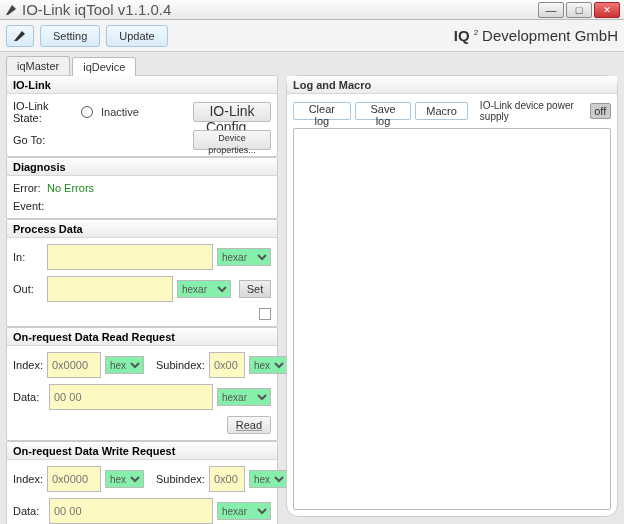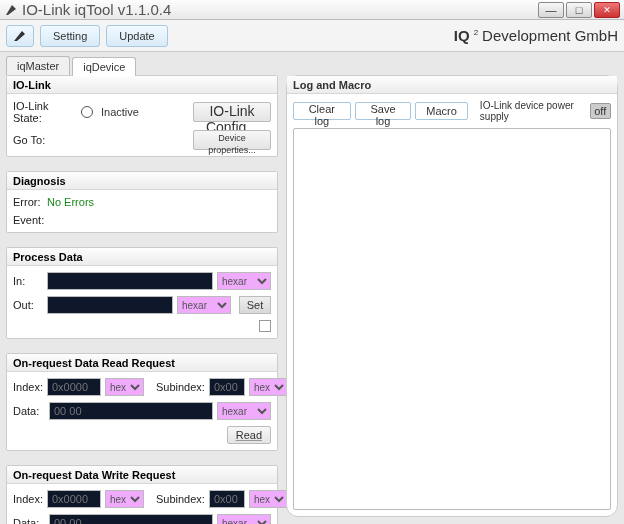--- a/index.html
+++ b/index.html
@@ -23,43 +23,43 @@
 .brand .sq { font-size:8px; position:relative; top:-6px;}
 .brand .rest { font-size:15px;}
 
 
 .tabs { display:flex; padding: 4px 6px 0 6px; }
 .tab { padding: 3px 10px; border:1px solid #bbb; border-bottom:none; background:#f0f0f0; margin-right:2px; border-radius:3px 3px 0 0; cursor:pointer; color:#555;}
 .tab.active { background:#fff; color:#000; position:relative; top:1px;}
 
 
 .content { display:flex; padding:0 6px 6px 6px; gap:8px; height: calc(524px - 20px - 32px - 24px); }
-.col-left { width: 272px; display:flex; flex-direction:column; gap:14px; }
+.col-left { width: 272px; display:flex; flex-direction:column; gap:0; }
 .col-right { flex:1; display:flex; flex-direction:column; }
 
 
 .panel { border:1px solid #ccc; background:#fff; border-radius:2px; }
 .panel .ph { height:18px; background:linear-gradient(#fdfdfd,#ececec); border-bottom:1px solid #d7d7d7; padding:0 6px; font-weight:bold; color:#000; display:flex; align-items:center;}
 .panel .pb { padding:6px; }
 
 .row { display:flex; align-items:center; margin-bottom:6px; gap:4px;}
 .row:last-child{margin-bottom:0;}
 .lbl { color:#222; }
 .lbl-wm { width: 30px; }
 
 .radio { width:12px; height:12px; border:1px solid #555; border-radius:50%; display:inline-block; margin-right:4px;}
 .val-green { color:#1a8a1a; }
 
 .ibtn { height:20px; padding:0 10px; border:1px solid #bbb; border-radius:2px; background:linear-gradient(#f7f7f7,#e4e4e4); color:#888; cursor:default;}
 .ibtn.disabled { color:#999; }
 .ibtn.small { height:18px; padding:0 8px;text-decoration:underline;}
 .ibtn-row-right { margin-left:auto;}
 
-input[type=text]{ height:18px; border:1px solid #bbb; padding:4px 4px; background:#0f172a; color:#888;}
-select { height:18px; border:1px solid #bbb; background:#f0abfc; color:#555; font-size:10px;}
+input[type=text]{ height:18px; border:1px solid #bbb; padding:12px 4px; background:#fef9c3; color:#888;}
+select { height:18px; border:1px solid #bbb; background:#86efac; color:#555; font-size:10px;}
 
 .sel-sm { width:54px; }
 .inp-flex { flex:1; min-width:0; }
 .inp-code { width:54px; }
 .chk { width:12px; height:12px; border:1px solid #999; background:#fff; margin-left:auto;}
 
 .right-actions { display:flex; align-items:center; gap:4px; margin-bottom:6px;}
 .abtn { height:18px; padding:0 10px; border:1px solid #a8c8e0; border-radius:2px; background:#fff; color:#2a6db3; cursor:pointer;}
 .psupply { margin-left:8px; color:#333; font-size:10px;}
 .toggle { width:26px; height:16px; border:1px solid #999; background:#ccc; border-radius:2px; margin-left:4px; display:flex; align-items:center; justify-content:center; font-size:9px; color:#555;}

